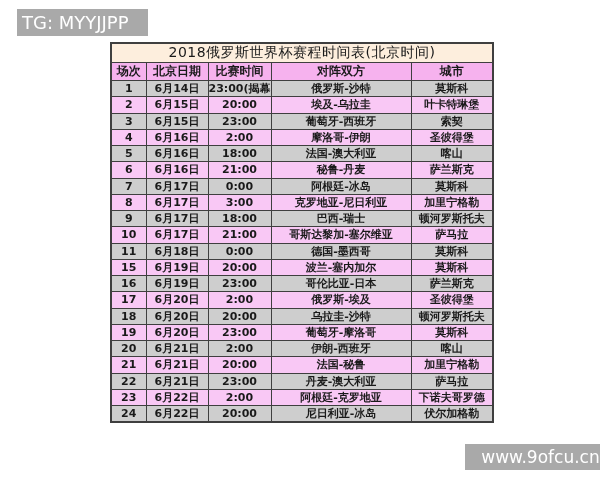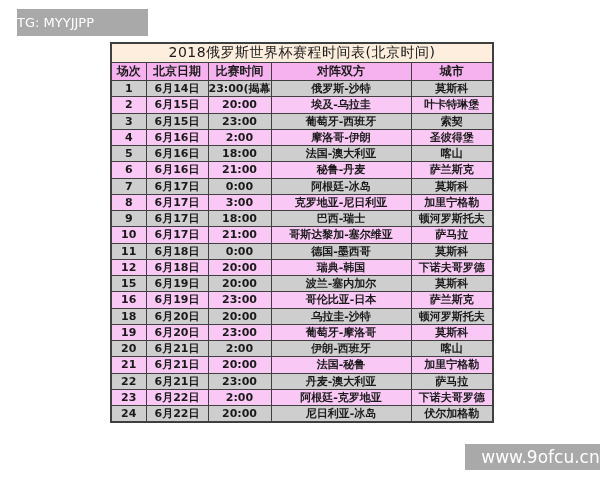--- a/index.html
+++ b/index.html
@@ -5,22 +5,22 @@
   :root{
     --title-bg:#fdeedd; --title-text:#2f56d4; --header-pink:#f6b2ee;
     --row-pink:#f9c8f5; --row-gray:#cecece; --border:#3f3f3f; --box-gray:#a9a9a9;
   }
   *{box-sizing:border-box;margin:0;padding:0;}
   html,body{width:600px;height:480px;background:#ffffff;overflow:hidden;}
   body{font-family:"DejaVu Sans","Liberation Sans",sans-serif;position:relative;}
 
   .tg-box{
     position:absolute;left:17px;top:9px;width:131px;height:27px;
-    background:var(--box-gray);color:#ffffff;font-size:13px;line-height:27px;
-    white-space:nowrap;
+    background:var(--box-gray);color:#ffffff;font-size:18px;line-height:27px;
+    padding-left:5px;white-space:nowrap;
   }
 
   table.schedule{
     position:absolute;left:110px;top:42px;width:382px;
     border-collapse:collapse;table-layout:fixed;
     border:2px solid var(--border);
   }
   table.schedule th,table.schedule td{
     border:1px solid var(--border);
     text-align:center;vertical-align:middle;
@@ -140,41 +140,41 @@
         <td>萨马拉</td>
       </tr>
       <tr>
         <td>11</td>
         <td>6月18日</td>
         <td>0:00</td>
         <td>德国-墨西哥</td>
         <td>莫斯科</td>
       </tr>
       <tr>
-        <td>12</td>
-        <td>6月18日</td>
-        <td>20:00</td>
-        <td>瑞典-韩国</td>
-        <td>下诺夫哥罗德</td>
-      </tr>
-      <tr>
         <td>15</td>
         <td>6月19日</td>
         <td>20:00</td>
         <td>波兰-塞内加尔</td>
         <td>莫斯科</td>
       </tr>
       <tr>
         <td>16</td>
         <td>6月19日</td>
         <td>23:00</td>
         <td>哥伦比亚-日本</td>
         <td>萨兰斯克</td>
       </tr>
       <tr>
+        <td>17</td>
+        <td>6月20日</td>
+        <td>2:00</td>
+        <td>俄罗斯-埃及</td>
+        <td>圣彼得堡</td>
+      </tr>
+      <tr>
         <td>18</td>
         <td>6月20日</td>
         <td>20:00</td>
         <td>乌拉圭-沙特</td>
         <td>顿河罗斯托夫</td>
       </tr>
       <tr>
         <td>19</td>
         <td>6月20日</td>
         <td>23:00</td>

